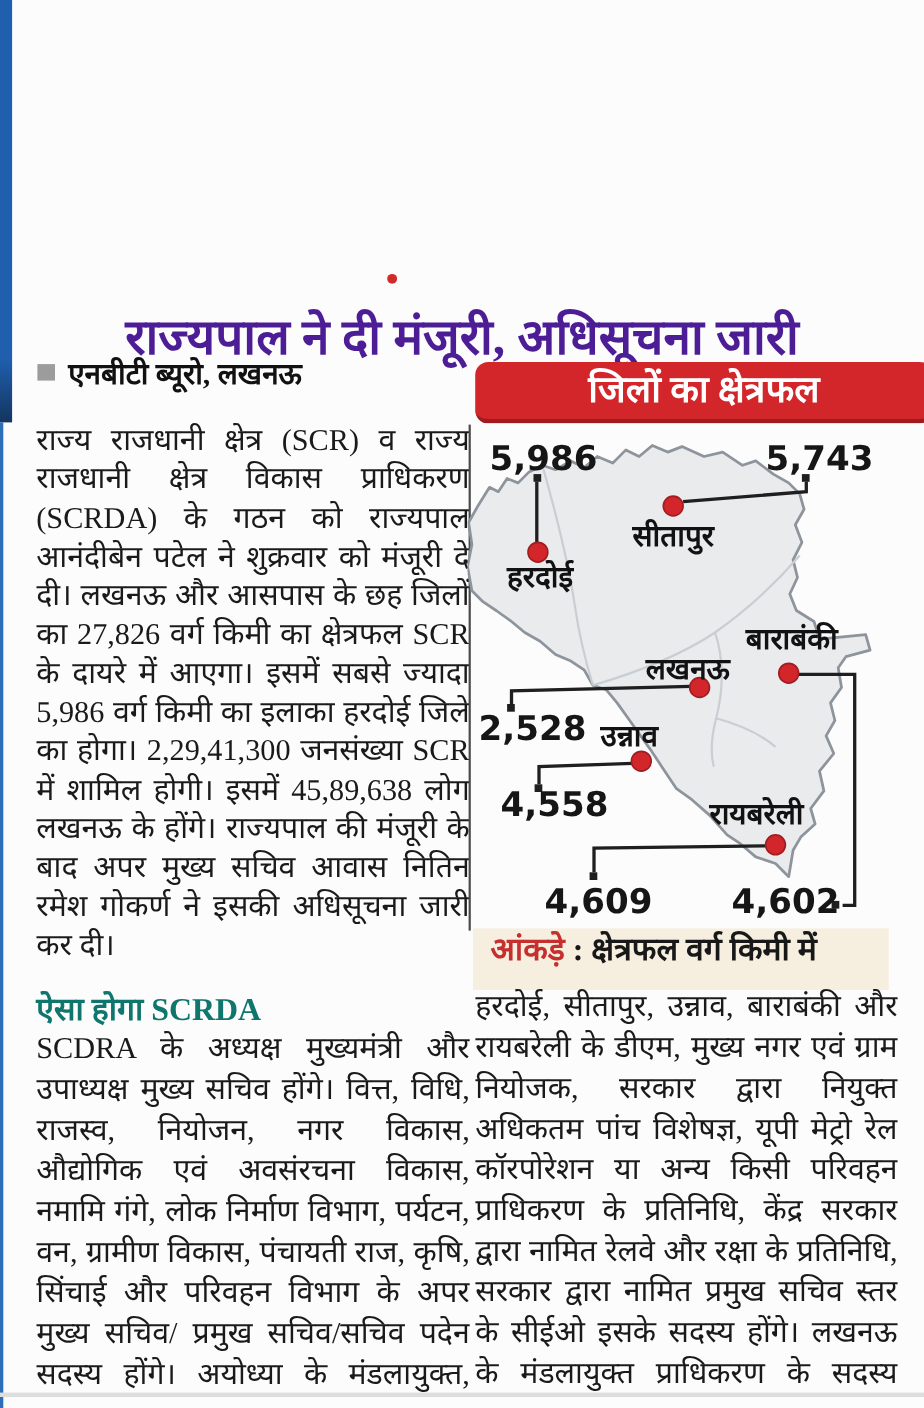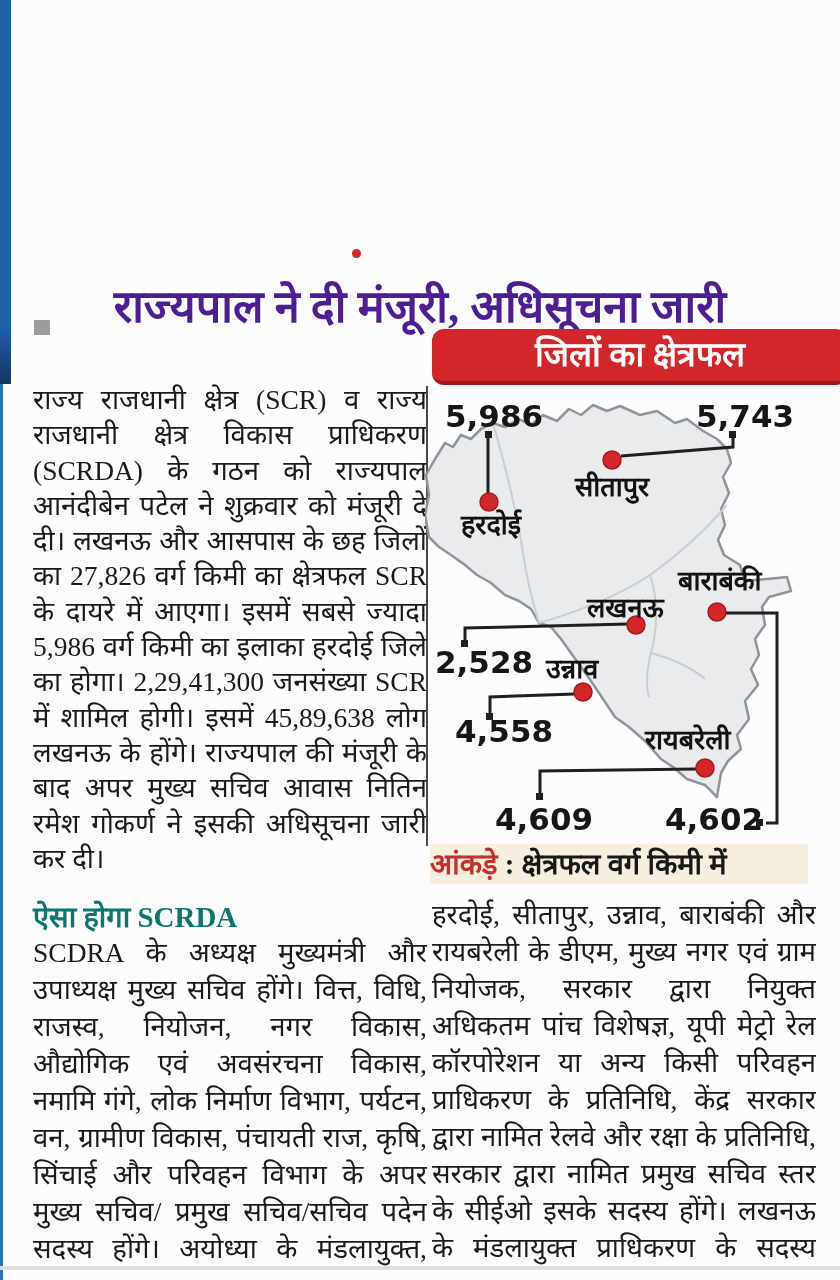--- a/index.html
+++ b/index.html
@@ -42,40 +42,41 @@
         color:#ffffff;font-weight:700;font-size:34px;text-align:center;line-height:52px;
         font-family:"Liberation Serif","DejaVu Serif",serif;}
   .map-svg{left:425px;top:385px;width:390px;height:460px;}
   .map-shape{fill:var(--map-fill);stroke:var(--map-stroke);stroke-width:2.5;stroke-linejoin:round;}
   .map-inner{fill:none;stroke:#c9ced3;stroke-width:2;}
   .callout{fill:none;stroke:#1f1f1f;stroke-width:3;}
   .tick{fill:#1f1f1f;}
   .dot{fill:var(--accent-red);stroke:#a01d22;stroke-width:1.5;}
   .num{font-family:"DejaVu Sans","Liberation Sans",sans-serif;font-size:31px;font-weight:700;fill:#161616;}
   .dist{font-family:"Liberation Serif","DejaVu Serif",serif;font-size:27px;font-weight:700;fill:#121212;}
-  .info-note{left:430px;top:844px;width:378px;height:40px;background:var(--note-bg);
-        font-size:29px;font-weight:700;line-height:40px;box-sizing:border-box;color:#181818;}
+  .info-note{left:430px;top:844px;width:378px;height:56px;background:var(--note-bg);
+        font-size:29px;font-weight:700;line-height:40px;padding-left:16px;box-sizing:border-box;color:#181818;}
   .note-prefix{color:#c5302e;}
 
   .bottom-rule{left:0;top:1266px;width:840px;height:4px;background:#dedede;}
 </style>
 </head>
 <body>
 
 <div class="page">
 
   <div class="abs edge-strip"></div>
   <div class="abs edge-line"></div>
 
 
   <div class="abs anusvara-dot"></div>
   <h2 class="abs subheadline">राज्यपाल ने दी मंजूरी, अधिसूचना जारी</h2>
 
   <div class="abs byline">
     <span class="byline-bullet"></span>
+    <span class="byline-text">एनबीटी ब्यूरो, लखनऊ</span>
   </div>
 
   <p class="abs lead">राज्य राजधानी क्षेत्र (SCR) व राज्य राजधानी क्षेत्र विकास प्राधिकरण (SCRDA) के गठन को राज्यपाल आनंदीबेन पटेल ने शुक्रवार को मंजूरी दे दी। लखनऊ और आसपास के छह जिलों का 27,826 वर्ग किमी का क्षेत्रफल SCR के दायरे में आएगा। इसमें सबसे ज्यादा 5,986 वर्ग किमी का इलाका हरदोई जिले का होगा। 2,29,41,300 जनसंख्या SCR में शामिल होगी। इसमें 45,89,638 लोग लखनऊ के होंगे। राज्यपाल की मंजूरी के बाद अपर मुख्य सचिव आवास नितिन रमेश गोकर्ण ने इसकी अधिसूचना जारी कर दी।</p>
 
   <div class="abs col-rule"></div>
 
   <div class="abs info-title">जिलों का क्षेत्रफल</div>
 
   <svg class="abs map-svg" viewBox="0 0 390 460">
     <path class="map-shape" d="M195,21 L215,30 L232,26 L250,38 L262,34 L278,46 L292,54 L302,64

